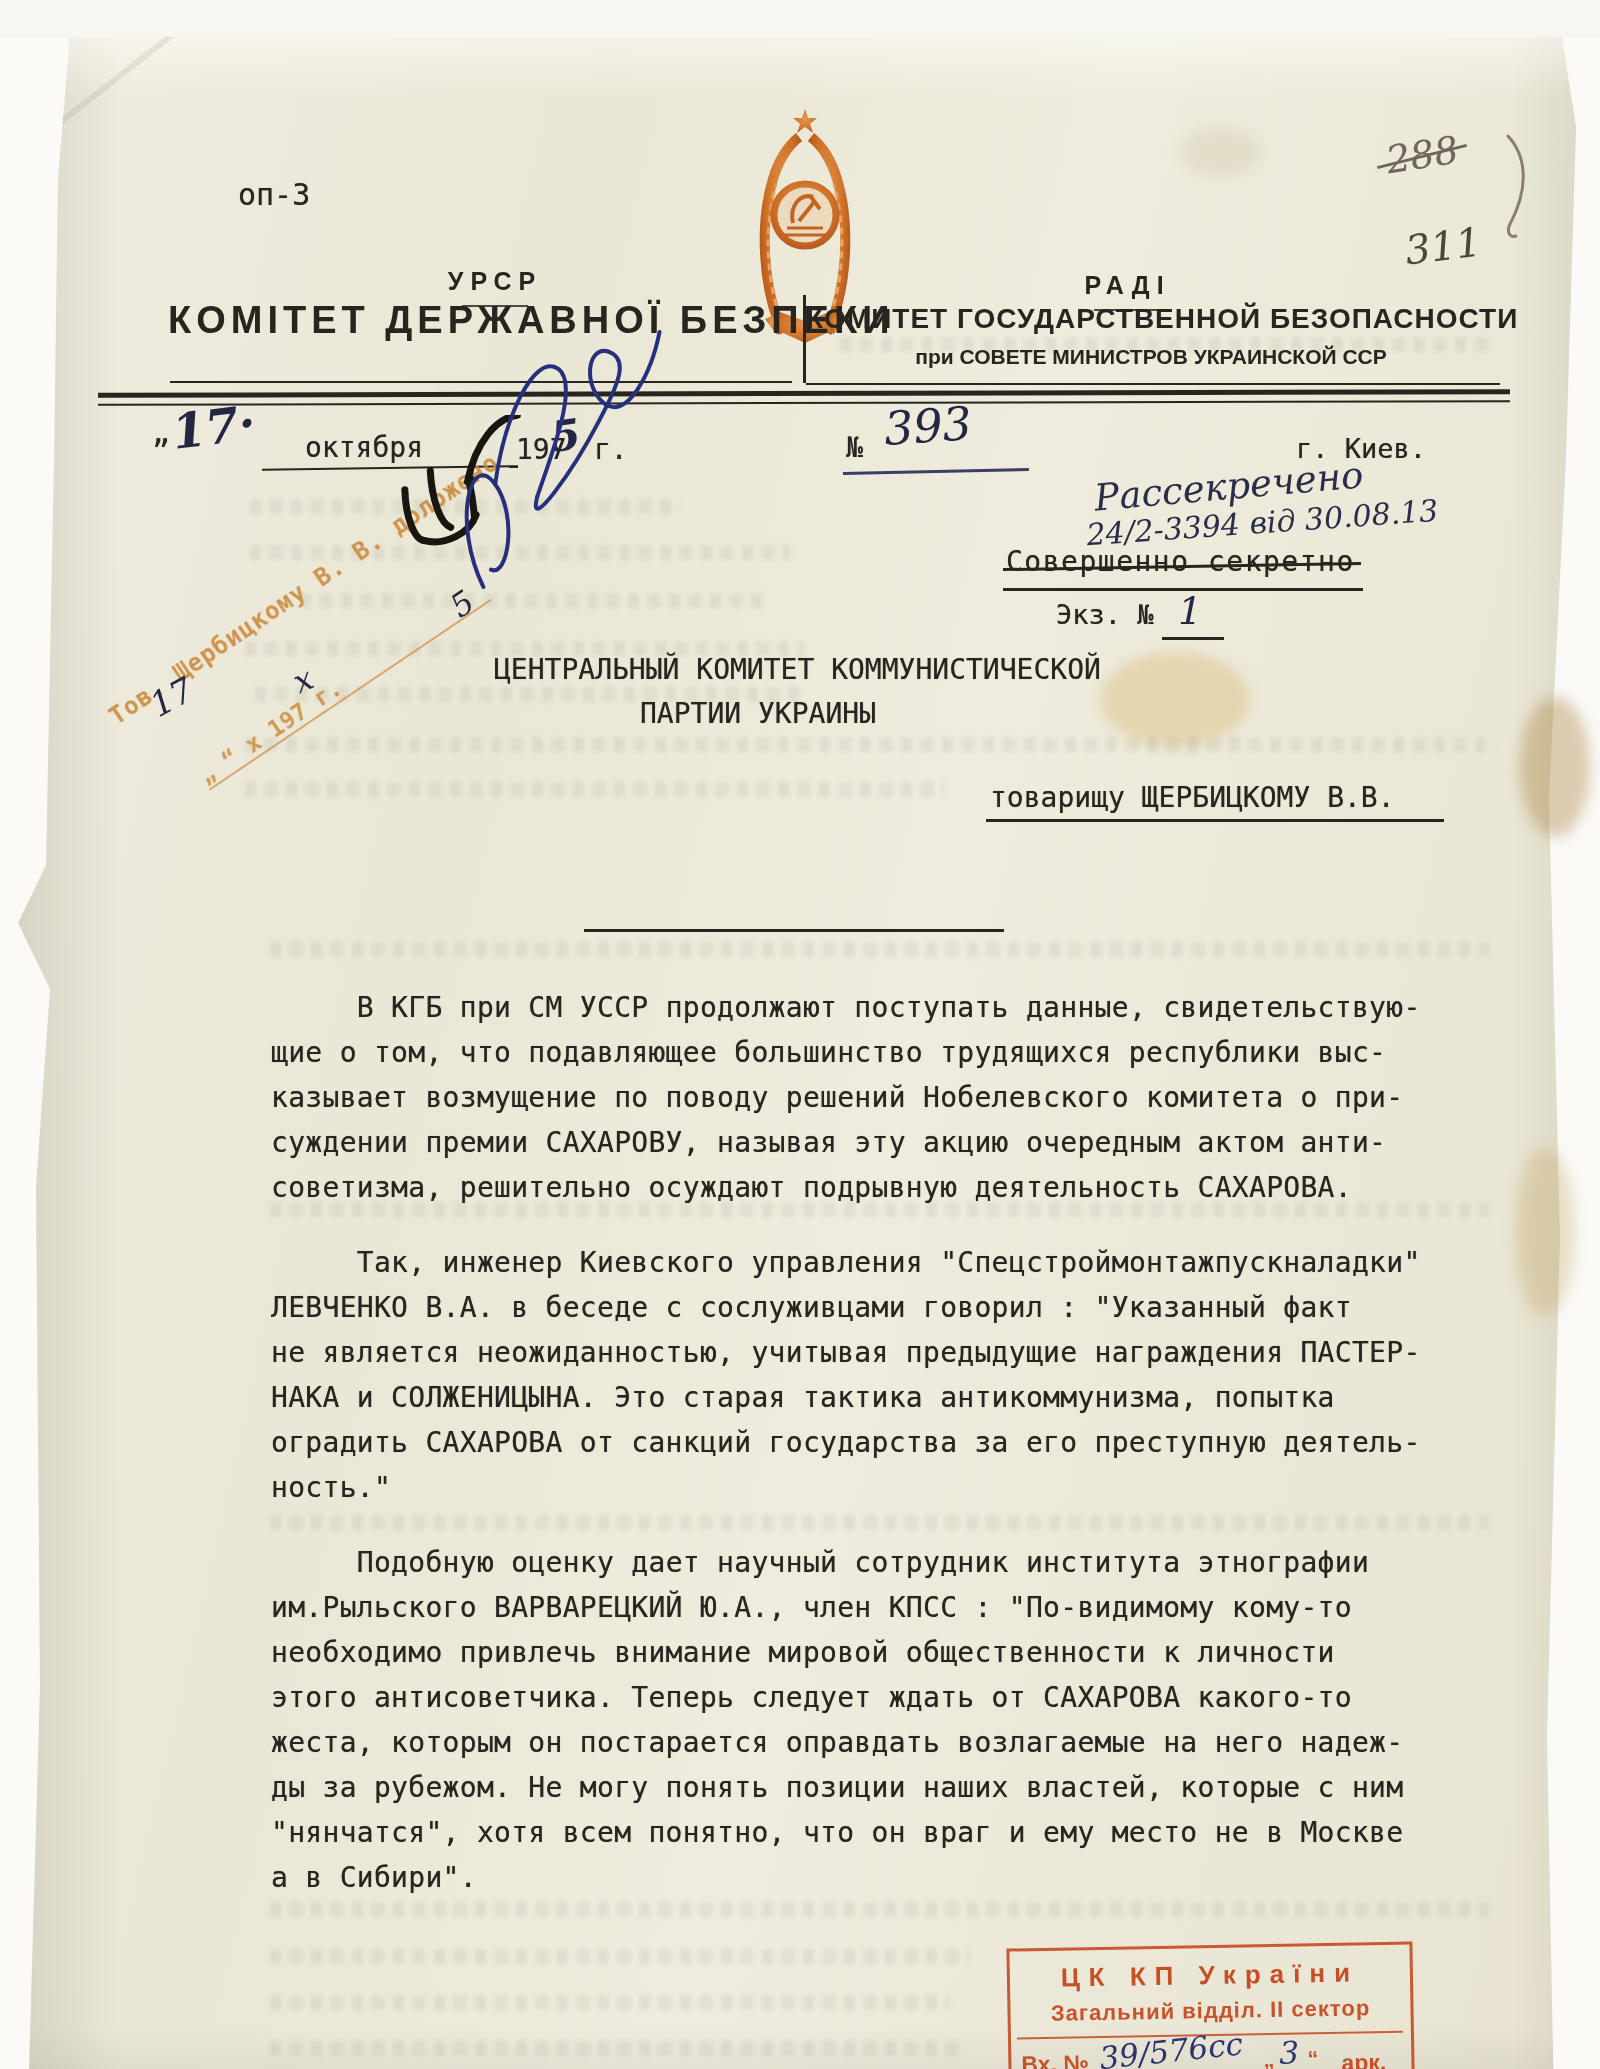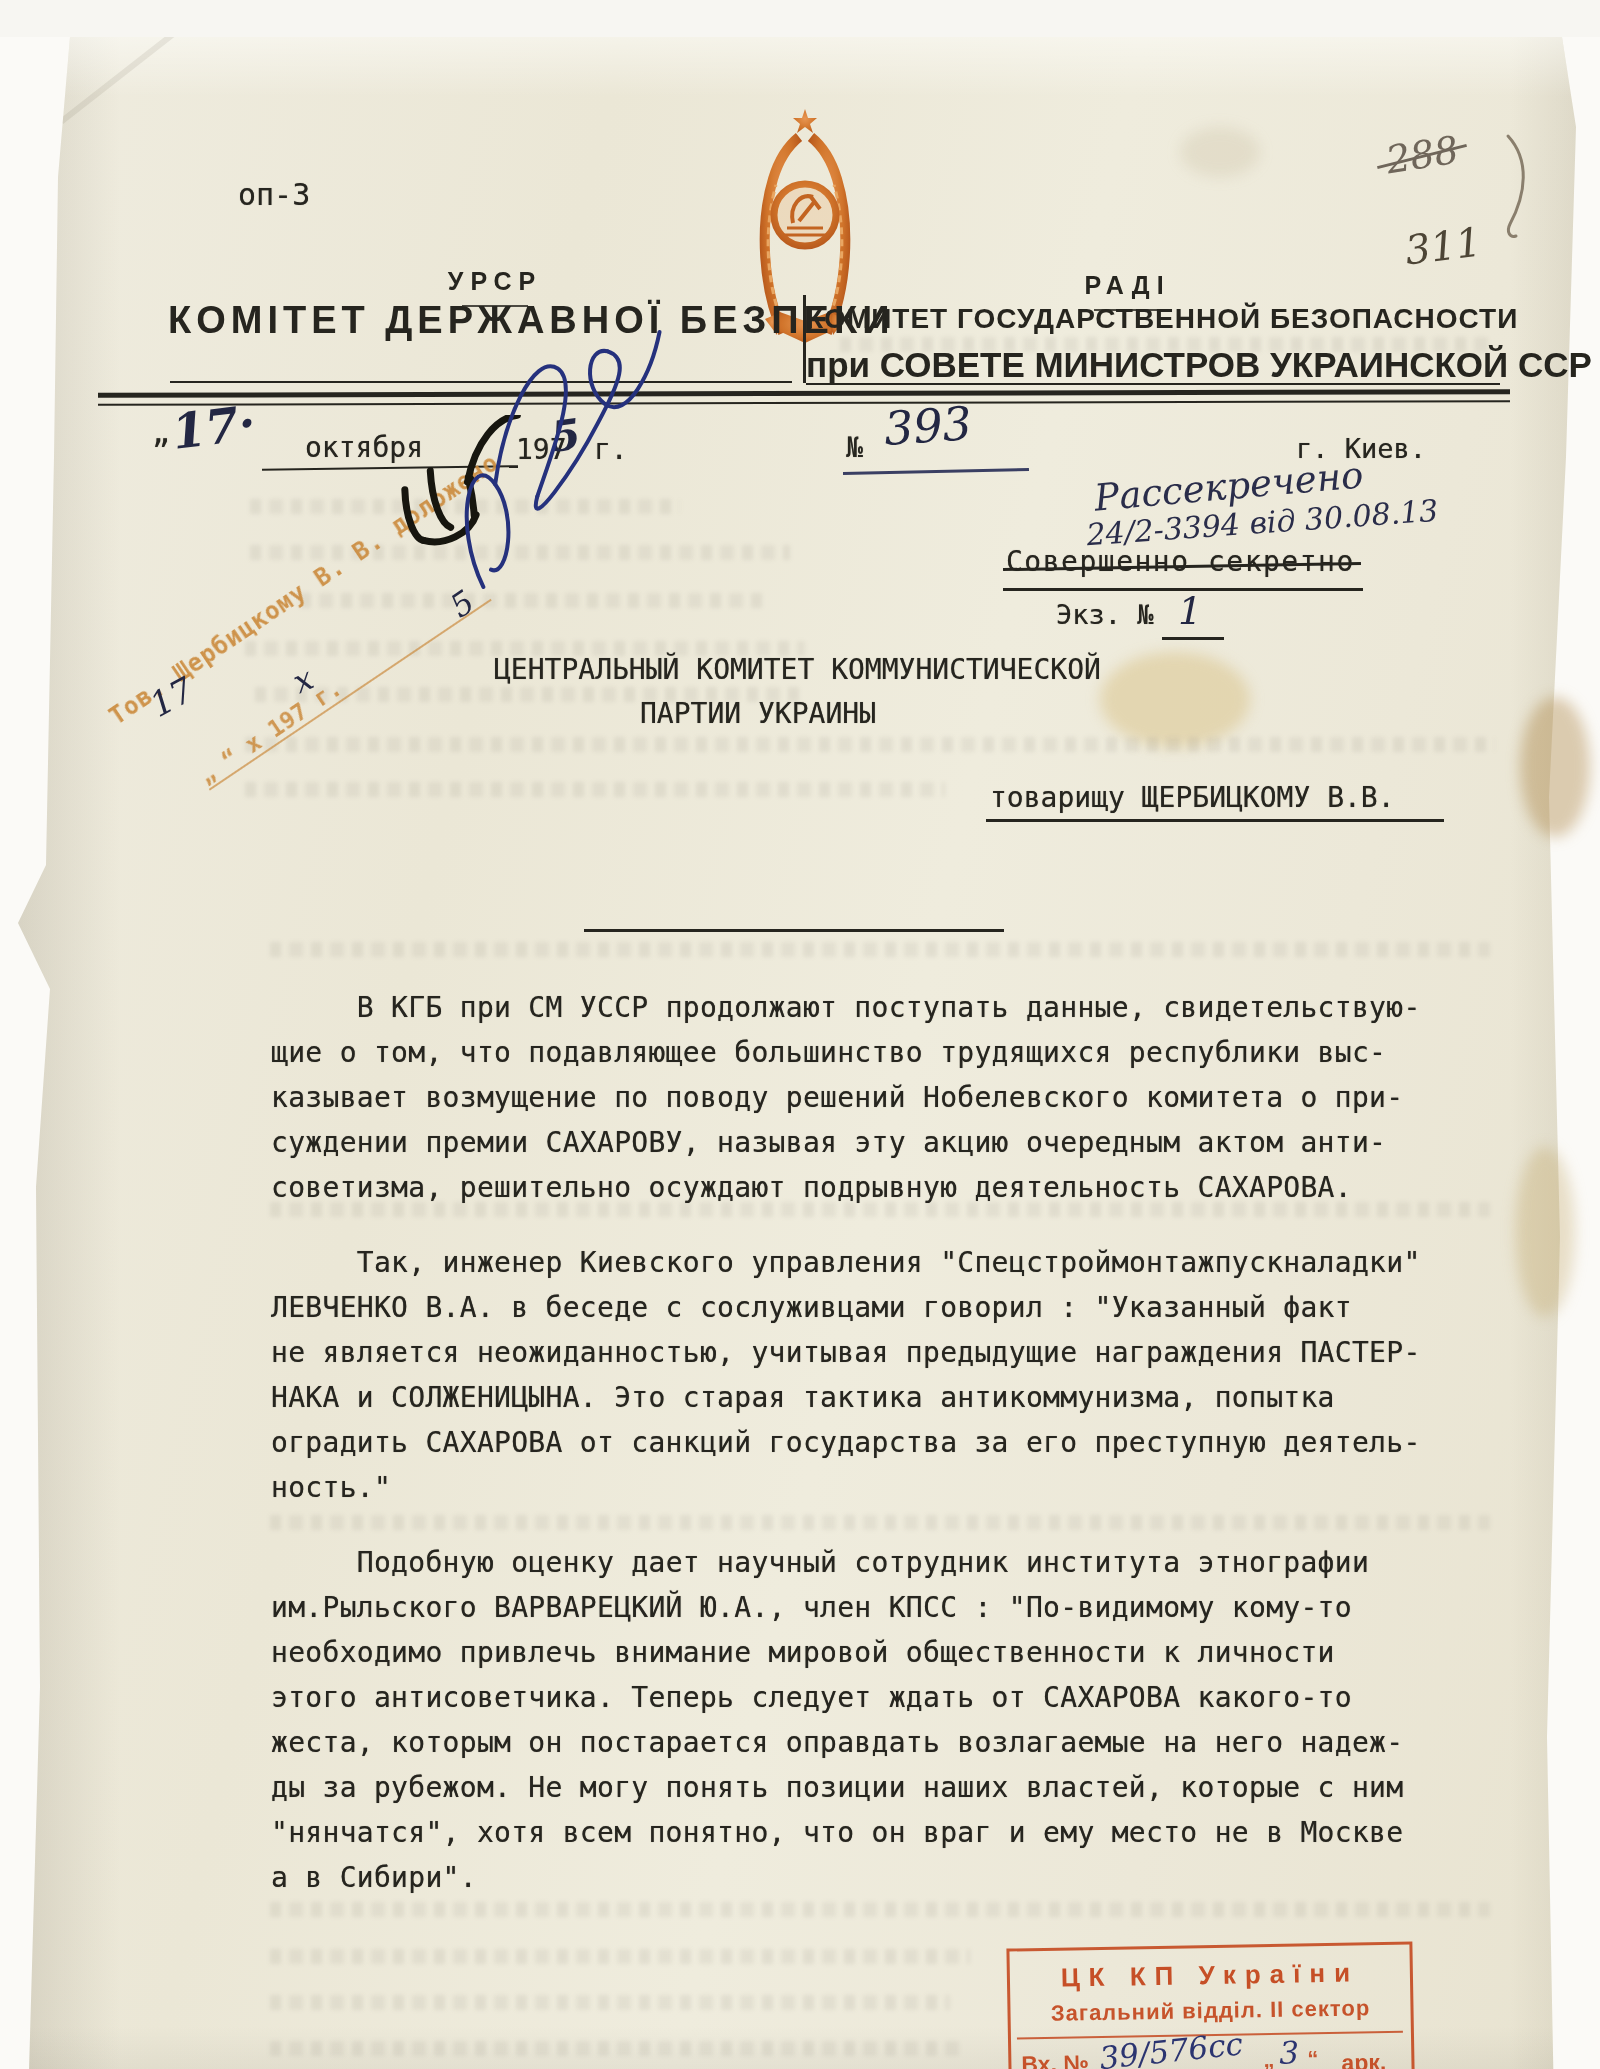--- a/index.html
+++ b/index.html
@@ -94,21 +94,21 @@
   </svg>
 
   <div class="abs head" style="left:370px;top:230px;width:250px;text-align:center;font-size:25px;letter-spacing:7px;">УРСР</div>
   <div class="abs" style="left:462px;top:268px;width:66px;height:2px;background:#4c4a42;"></div>
   <div class="abs head" style="left:1000px;top:234px;width:255px;text-align:center;font-size:25px;letter-spacing:7px;">РАДІ</div>
   <div class="abs" style="left:1094px;top:272px;width:66px;height:2px;background:#4c4a42;"></div>
 
   <div class="abs head" style="left:168px;top:262px;width:635px;text-align:center;font-size:38px;letter-spacing:5px;white-space:nowrap;">КОМІТЕТ ДЕРЖАВНОЇ БЕЗПЕКИ</div>
   <div class="abs head" style="left:806px;top:266px;width:692px;text-align:center;font-size:28px;letter-spacing:1px;white-space:nowrap;">КОМИТЕТ ГОСУДАРСТВЕННОЙ БЕЗОПАСНОСТИ</div>
 
-  <div class="abs head" style="left:806px;top:308px;width:690px;text-align:center;font-size:35px;font-weight:600;white-space:nowrap;">при СОВЕТЕ МИНИСТРОВ УКРАИНСКОЙ ССР</div>
+  <div class="abs head" style="left:806px;top:308px;width:690px;text-align:center;font-size:21px;font-weight:600;white-space:nowrap;">при СОВЕТЕ МИНИСТРОВ УКРАИНСКОЙ ССР</div>
 
   <div class="abs rule" style="left:170px;top:344px;width:622px;height:2px;"></div>
   <div class="abs rule" style="left:806px;top:346px;width:694px;height:2px;"></div>
   <div class="abs rule" style="left:803px;top:258px;width:3px;height:88px;"></div>
   <div class="abs rule" style="left:98px;top:354px;width:1412px;height:5px;transform:rotate(-.15deg);"></div>
   <div class="abs rule" style="left:98px;top:365px;width:1412px;height:2px;transform:rotate(-.15deg);"></div>
 
   <div class="abs tw" style="left:152px;top:378px;font-size:30px;">„</div>
   <div class="abs hw" style="left:172px;top:362px;font-size:48px;font-weight:bold;transform:rotate(-7deg);">17·</div>
   <div class="abs tw" style="left:305px;top:394px;font-size:28px;">октября</div>

